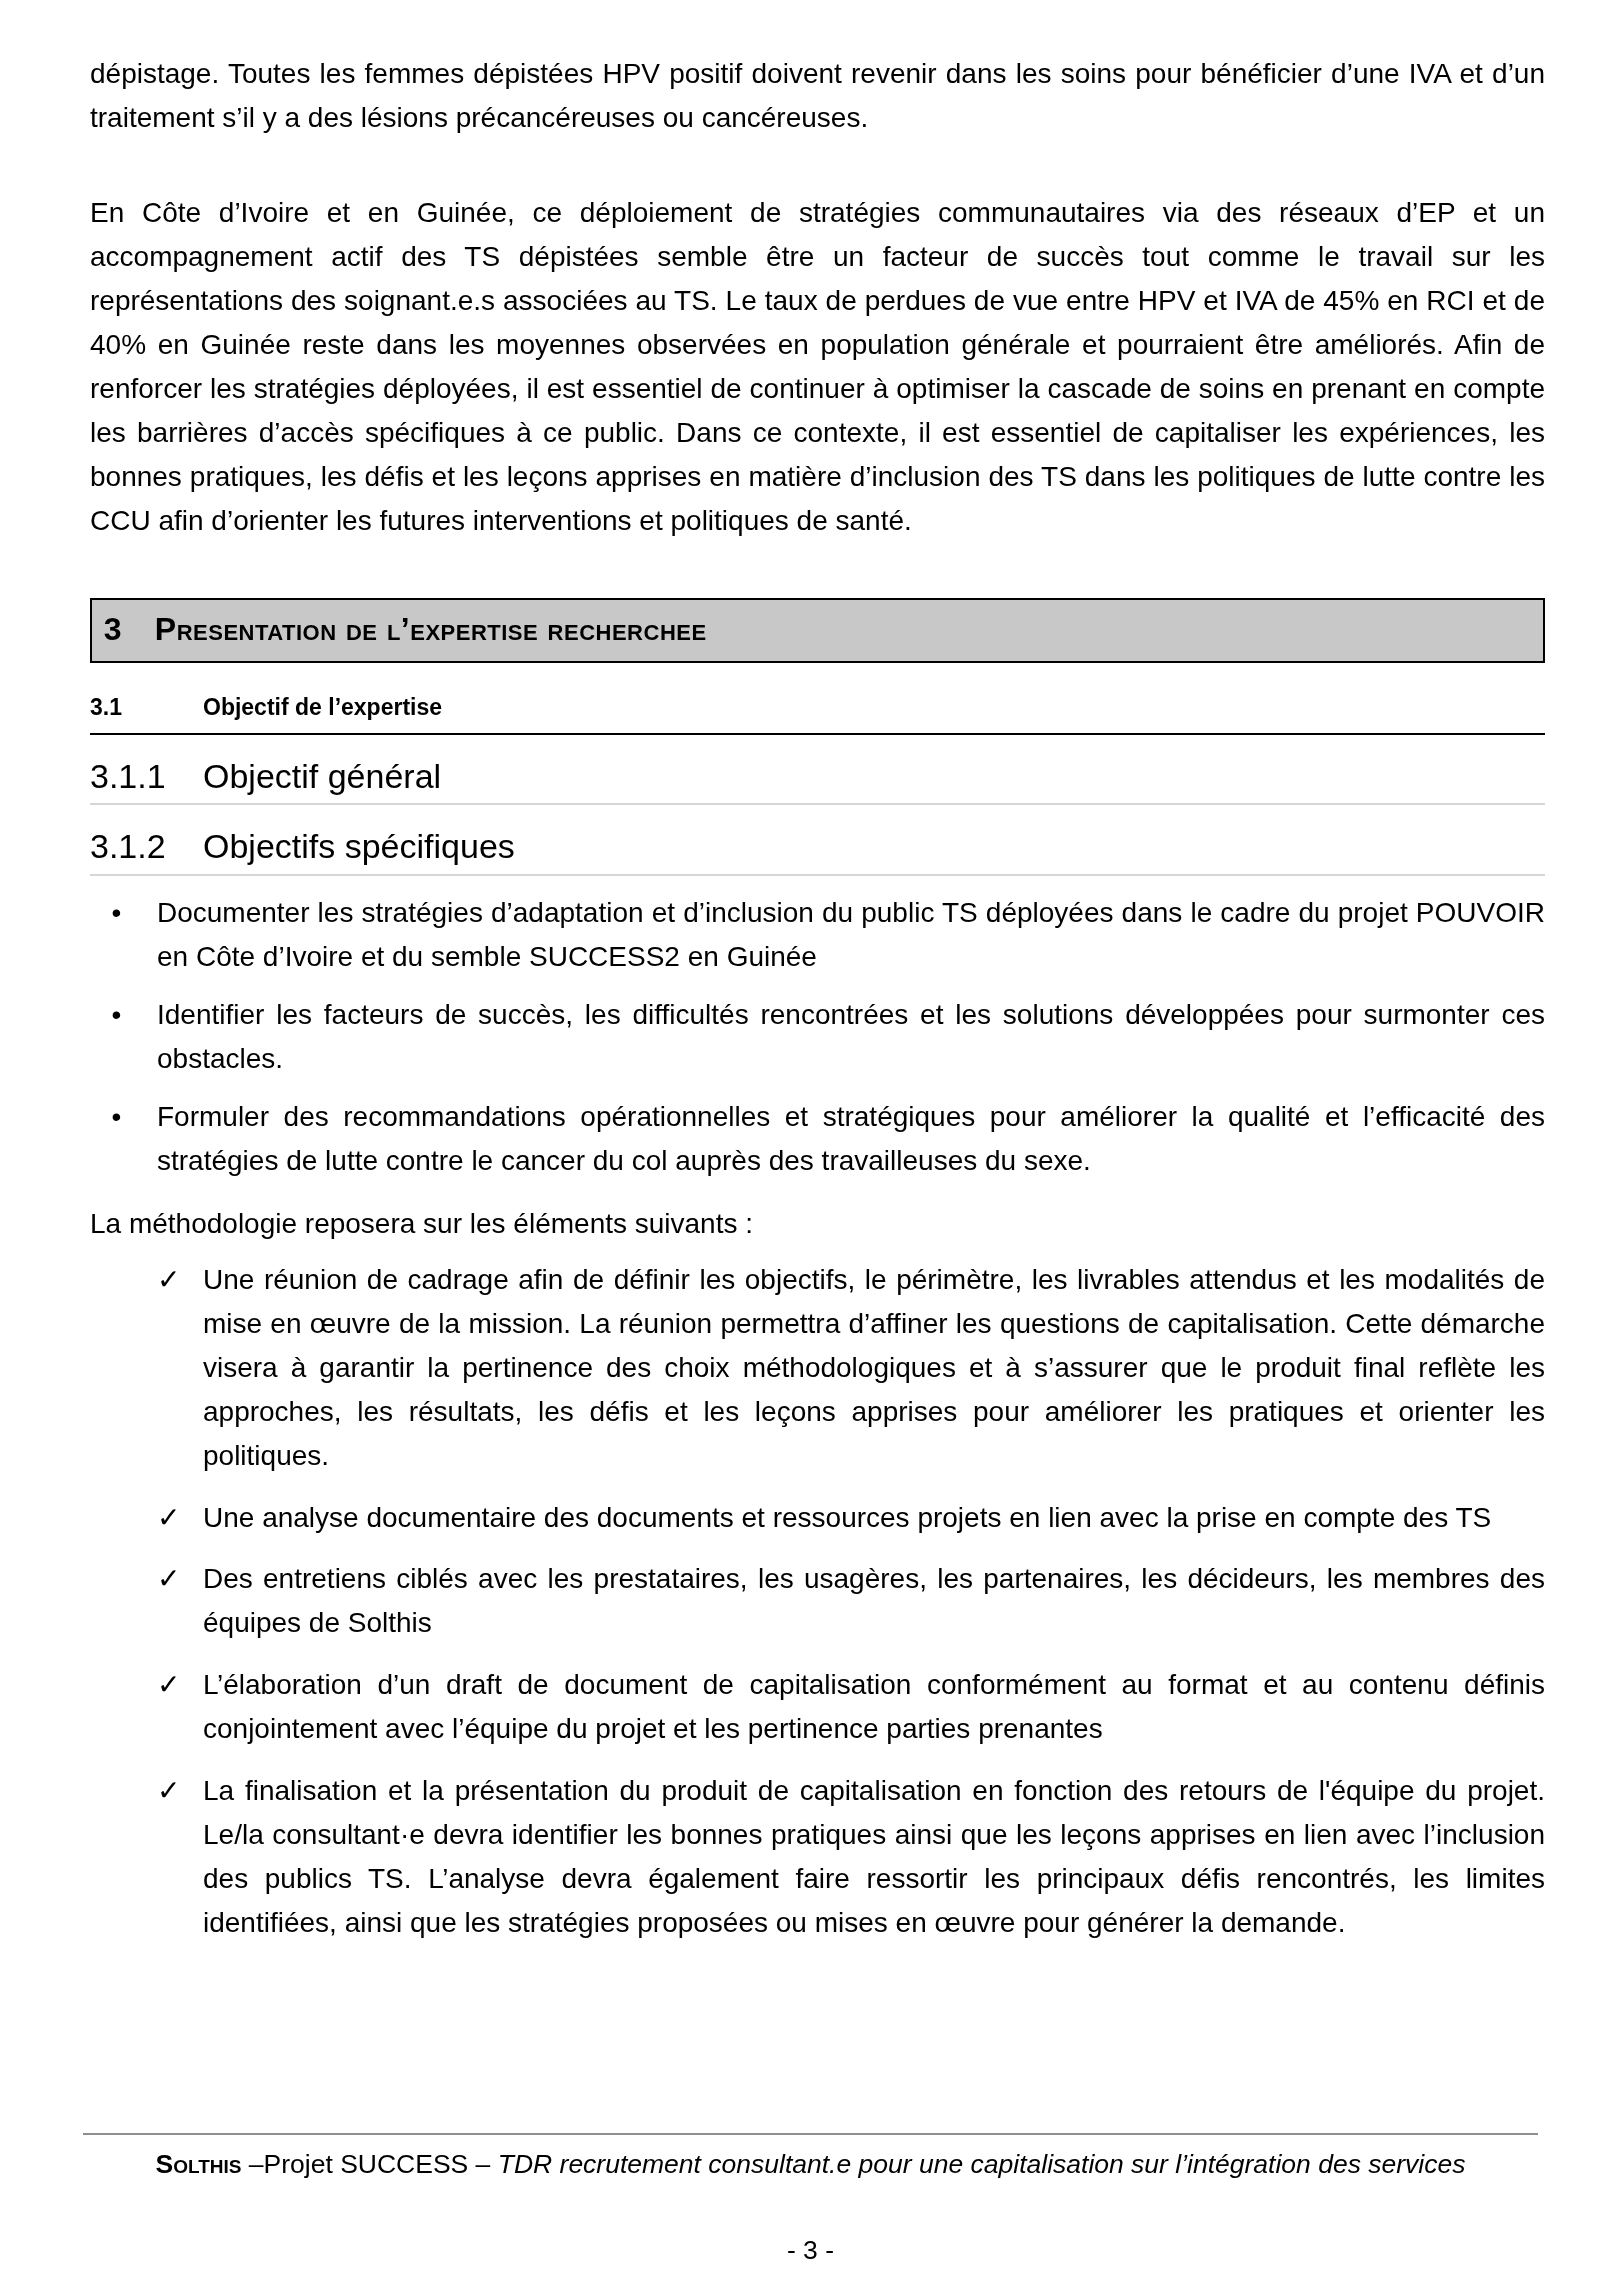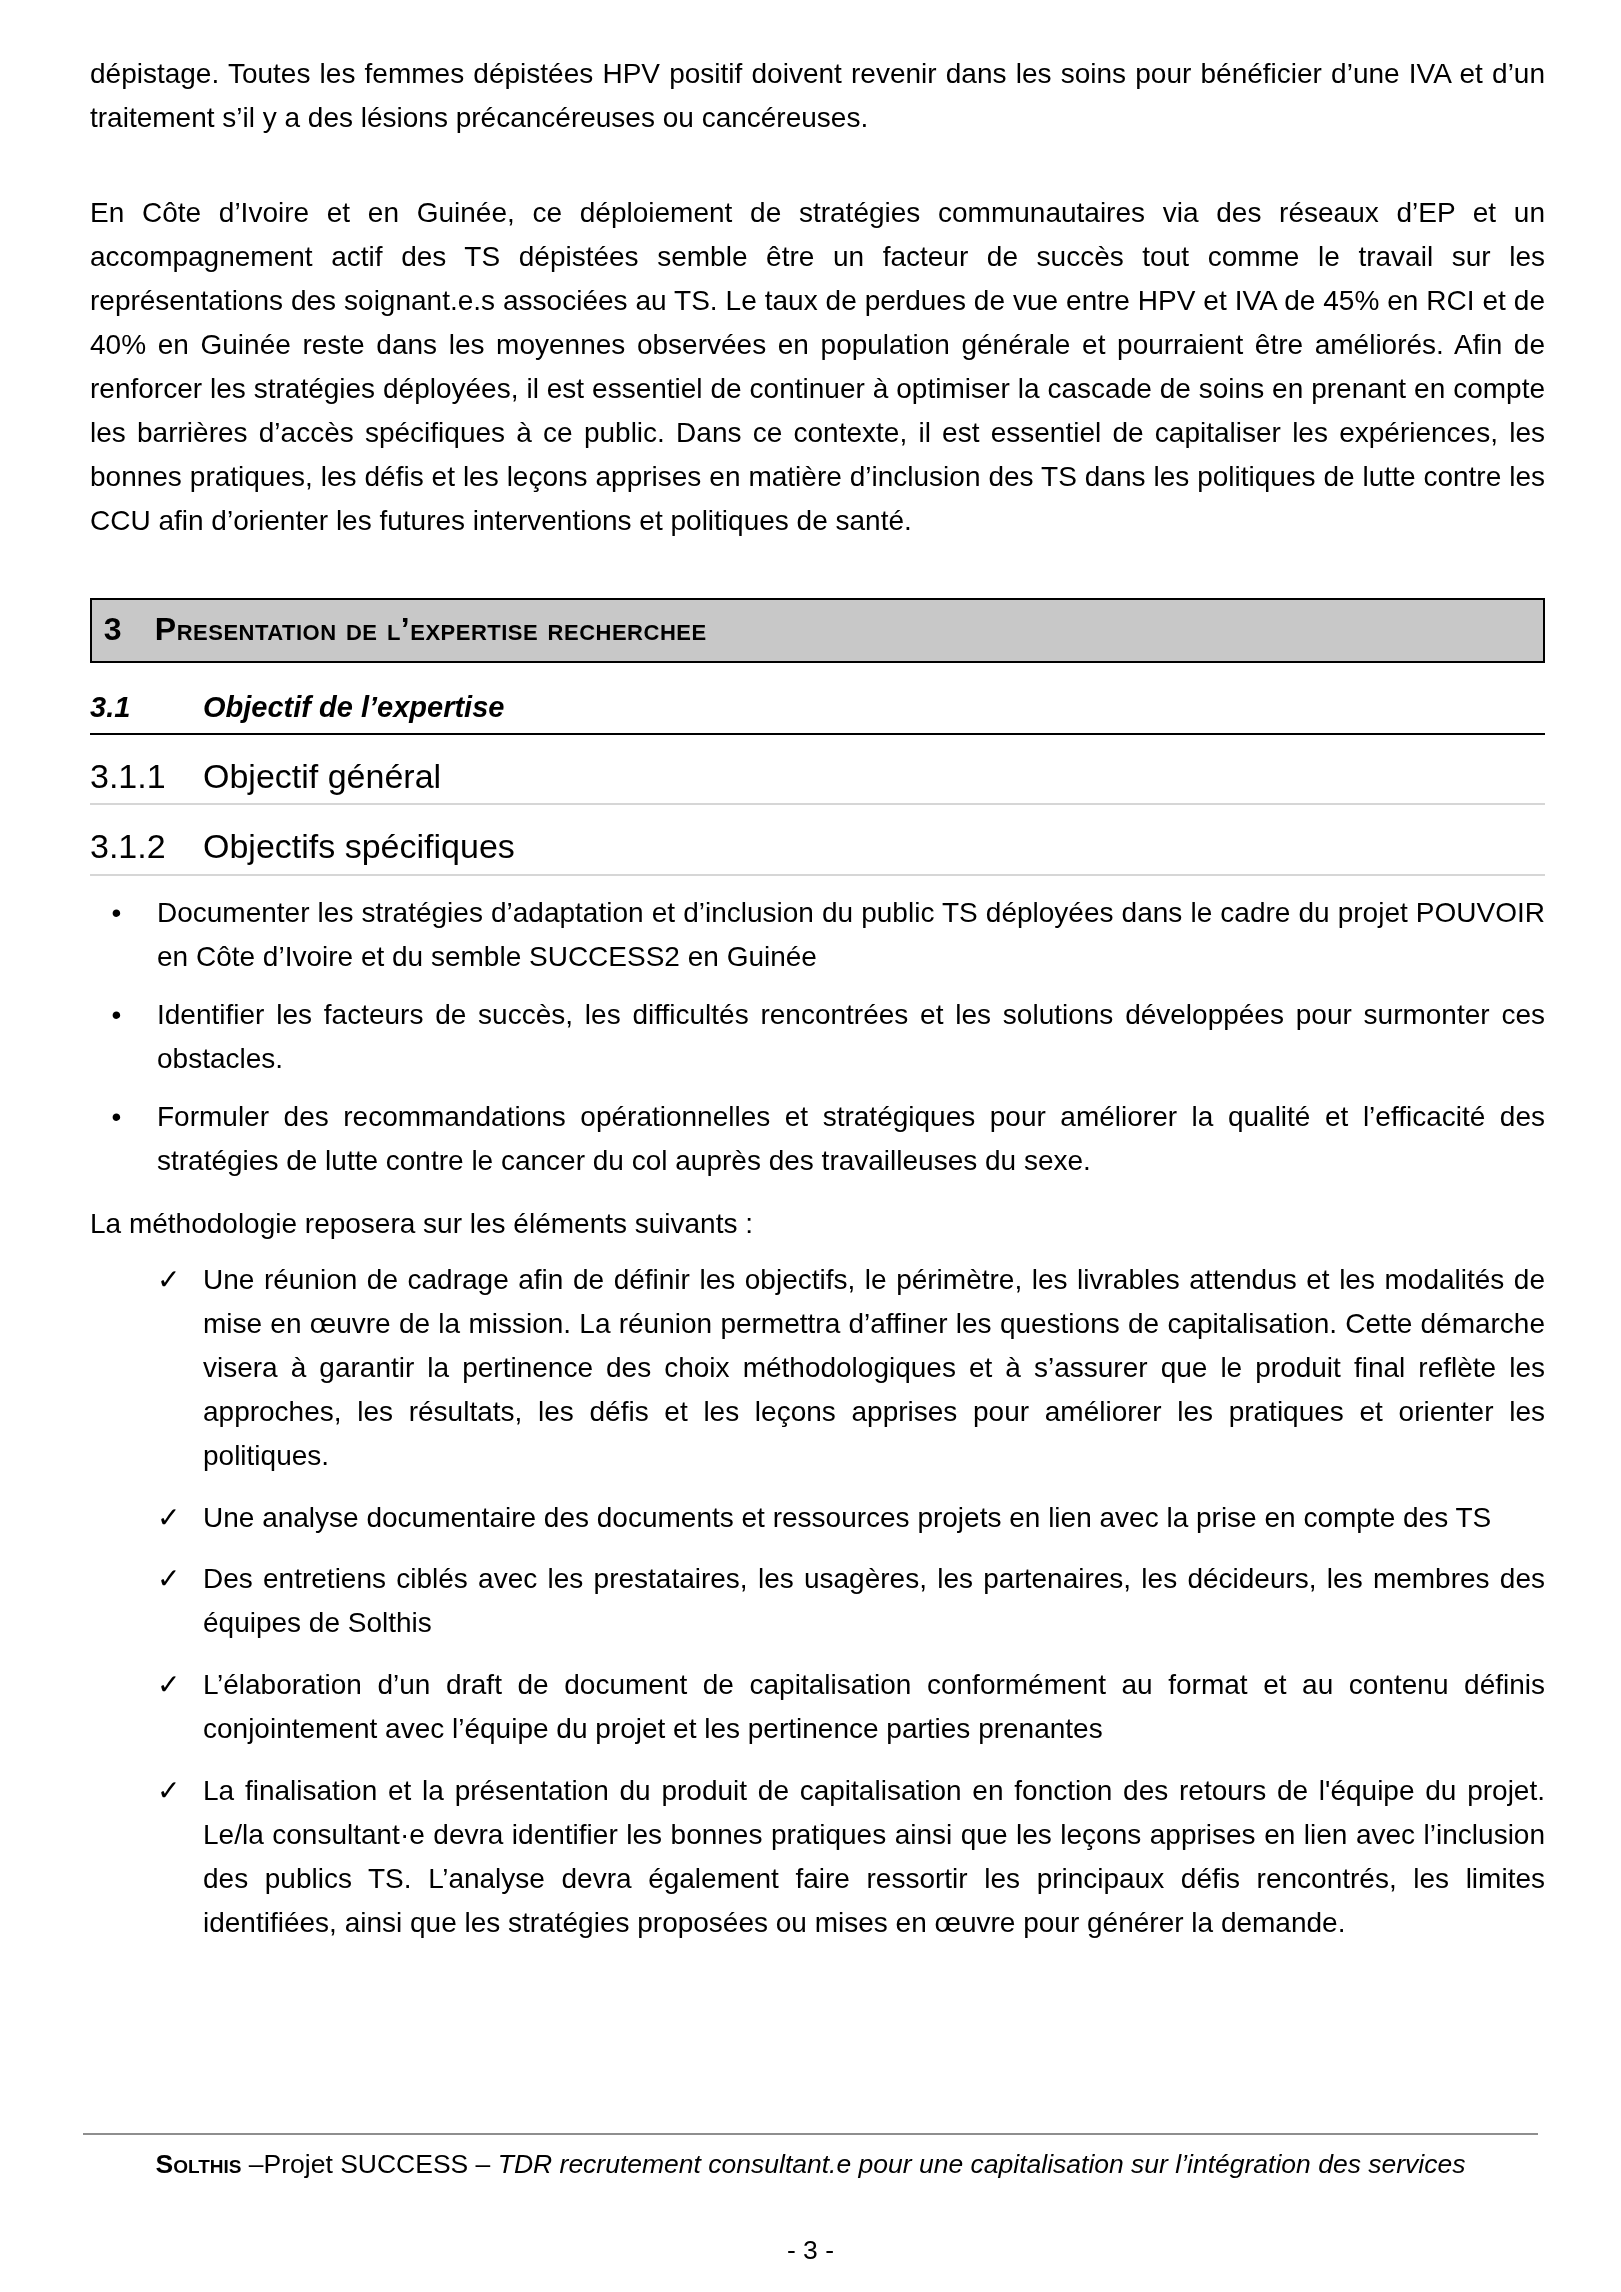--- a/index.html
+++ b/index.html
@@ -28,25 +28,24 @@
     display:flex; align-items:center;
     font-weight:bold;
     font-size:32px; line-height:39px;
   }
   .h1num { display:inline-block; width:51px; }
   .h1title { font-variant:small-caps; letter-spacing:0.5px; }
 
   
   .h2 {
     margin-top:25.5px;
-    font-weight:bold; font-size:29px; line-height:39px;
+    font-weight:bold; font-size:23px; line-height:39px;
     border-bottom:2px solid #000000;
     padding-bottom:5.9px;
     display:flex;
-    font-style:italic;
   }
   
   .h3 {
     margin-top:21.6px;
     font-weight:normal; font-size:34px; line-height:39px;
     border-bottom:2px solid #d6d6d6;
     padding-bottom:7.8px;
     display:flex;
   }
   .hnum { display:inline-block; width:113px; flex:none; }

